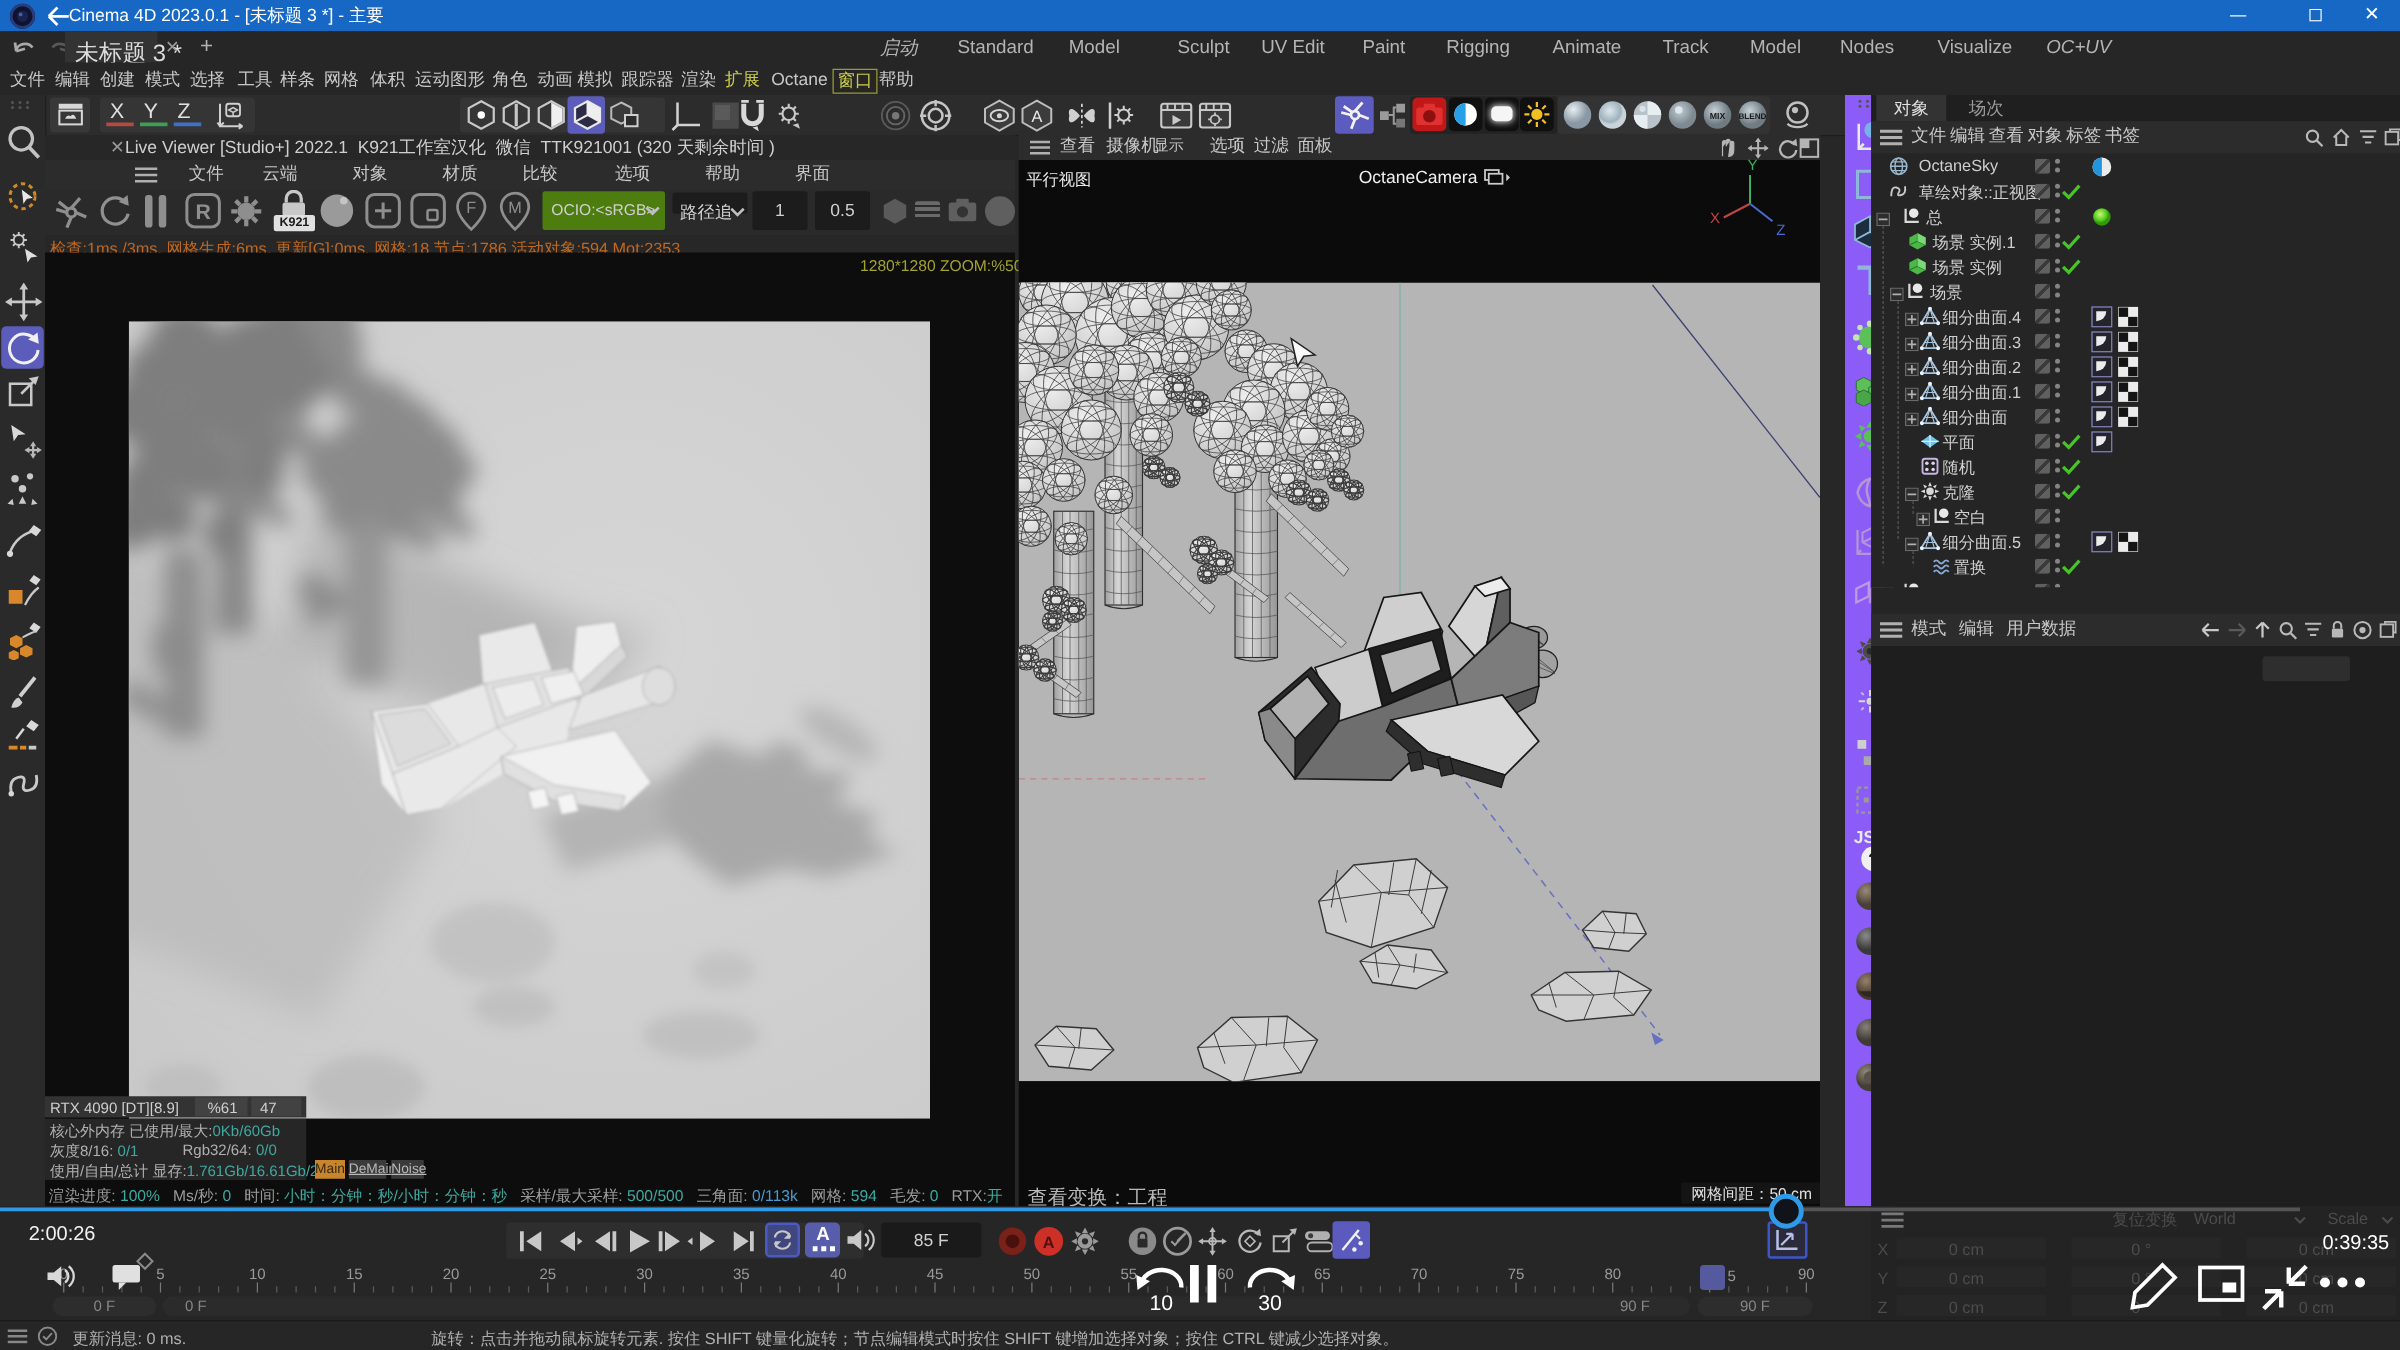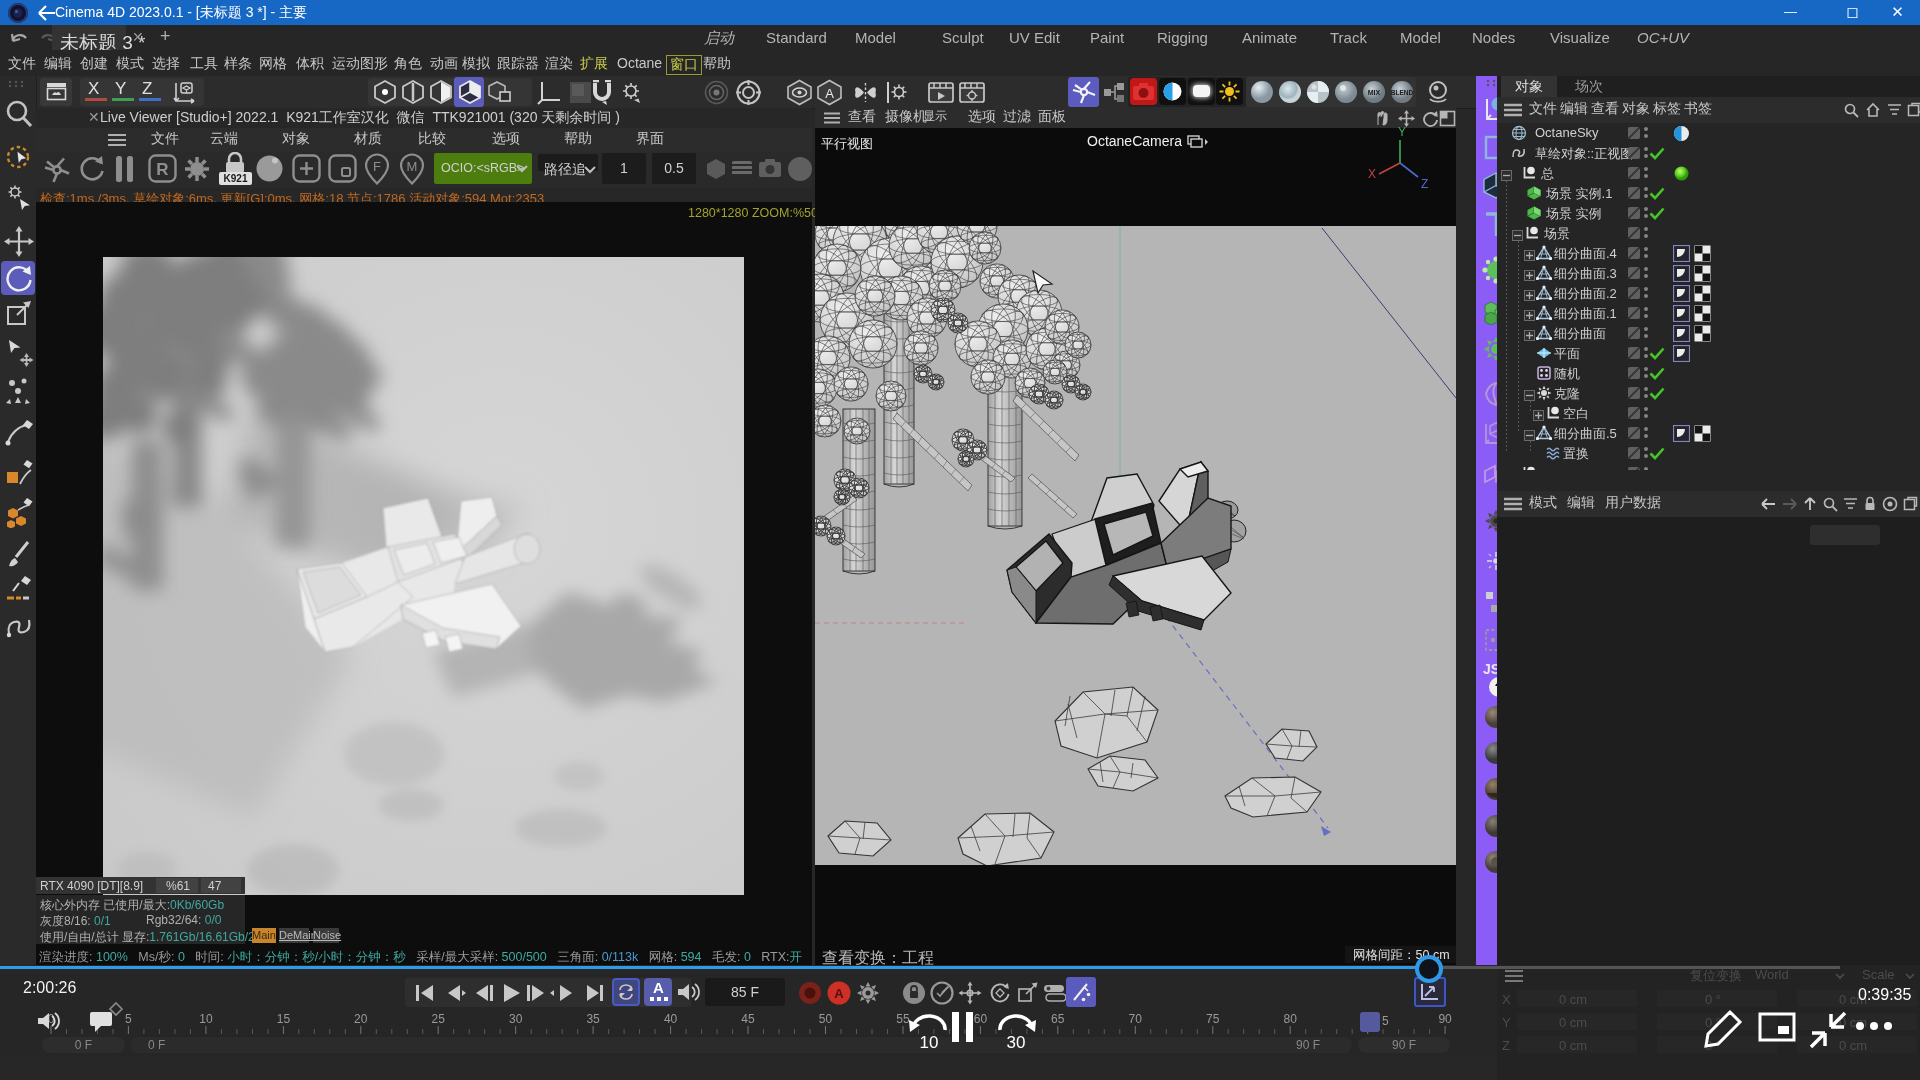--- a/index.html
+++ b/index.html
@@ -521,21 +521,21 @@
       <path d="M12 2 L21 7 V17 L12 22 L3 17 V7 Z" fill="#5a5a5a"></path>
     </svg>
     <rect class="abs" style="left:696px;top:9px;width:20px;height:15px;background:repeating-linear-gradient(#6a6a6a 0 3px,#2a2a2a 3px 5px);border-radius:2px;"></rect>
     <svg class="abs" style="left:722px;top:6px" width="24" height="21" viewBox="0 0 24 21">
       <rect x="1" y="4" width="22" height="15" rx="2" fill="#5f5f5f"></rect>
       <rect x="7" y="1" width="10" height="5" rx="1" fill="#5f5f5f"></rect>
       <circle cx="12" cy="11.5" r="4.5" fill="#333"></circle>
     </svg>
     <circle class="abs" style="left:752px;top:5px;width:24px;height:24px;background:#5f5f5f;border-radius:50%;"></circle>
   </div>
-  <span class="tx" style="left:4px;top:82px;font-size:13px;color:#c06820;">检查:1ms./3ms. 草绘对象:6ms. 更新[G]:0ms. 网格:18 节点:1786 活动对象:594 Mot:2353</span>
+  <span class="tx" style="left:4px;top:82px;font-size:13px;color:#c06820;">检查:1ms./3ms. 网格生成:6ms. 更新[G]:0ms. 网格:18 节点:1786 活动对象:594 Mot:2353</span>
   <div id="lvrender" class="abs">
     <span class="tx" style="left:652px;top:4px;font-size:12.5px;color:#a2a22e;">1280*1280 ZOOM:%50</span>
     <svg class="abs" style="left:67px;top:55px" width="641" height="638" viewBox="0 0 641 638">
           <defs>
 <filter id="rb1" x="-60%" y="-60%" width="220%" height="220%">
               <feGaussianBlur stdDeviation="14"></feGaussianBlur>
             </filter>
 <filter id="rb2" x="-40%" y="-40%" width="180%" height="180%">
               <feGaussianBlur stdDeviation="9"></feGaussianBlur>
             </filter>
@@ -2308,14 +2308,25 @@
   <rect x="20" y="14" width="11" height="8" fill="#fff"></rect>
 </svg>
 <svg class="abs" style="left:1806px;top:1008px" width="44" height="44" viewBox="0 0 44 44">
   <path d="M19 25 H6 M19 25 V38 M19 25 L5 39" stroke="#fff" stroke-width="3.5" fill="none"></path>
   <path d="M25 19 H38 M25 19 V6 M25 19 L39 5" stroke="#fff" stroke-width="3.5" fill="none"></path>
 </svg>
 <div class="abs" style="left:1856px;top:1022px;width:8px;height:8px;border-radius:50%;background:#fff;"></div>
 <div class="abs" style="left:1870px;top:1022px;width:8px;height:8px;border-radius:50%;background:#fff;"></div>
 <div class="abs" style="left:1884px;top:1022px;width:8px;height:8px;border-radius:50%;background:#fff;"></div>
 
-
+<div id="statusbar" class="abs">
+  <svg class="abs" style="left:6px;top:6px" width="16" height="12">
+        <path d="M0 1.5h16M0 6h16M0 10.5h16" stroke="#888" stroke-width="2"></path>
+      </svg>
+  <svg class="abs" style="left:30px;top:4px" width="16" height="16" viewBox="0 0 16 16">
+    <circle cx="8" cy="8" r="7" fill="none" stroke="#8a8a8a" stroke-width="1.5"></circle>
+    <path d="M4.5 8 L7 10.5 L11.5 5.5" stroke="#8a8a8a" stroke-width="1.5" fill="none"></path>
+  </svg>
+  <span class="tx" style="left:58px;top:5px;font-size:13px;color:#b0b0b0;">更新消息: 0 ms.</span>
+  <span class="tx" style="left:345px;top:5px;font-size:13px;color:#b0b0b0;">旋转：点击并拖动鼠标旋转元素. 按住 SHIFT 键量化旋转；节点编辑模式时按住 SHIFT 键增加选择对象；按住 CTRL 键减少选择对象。</span>
 </div>
 
+</div>
+
 </body></html>

